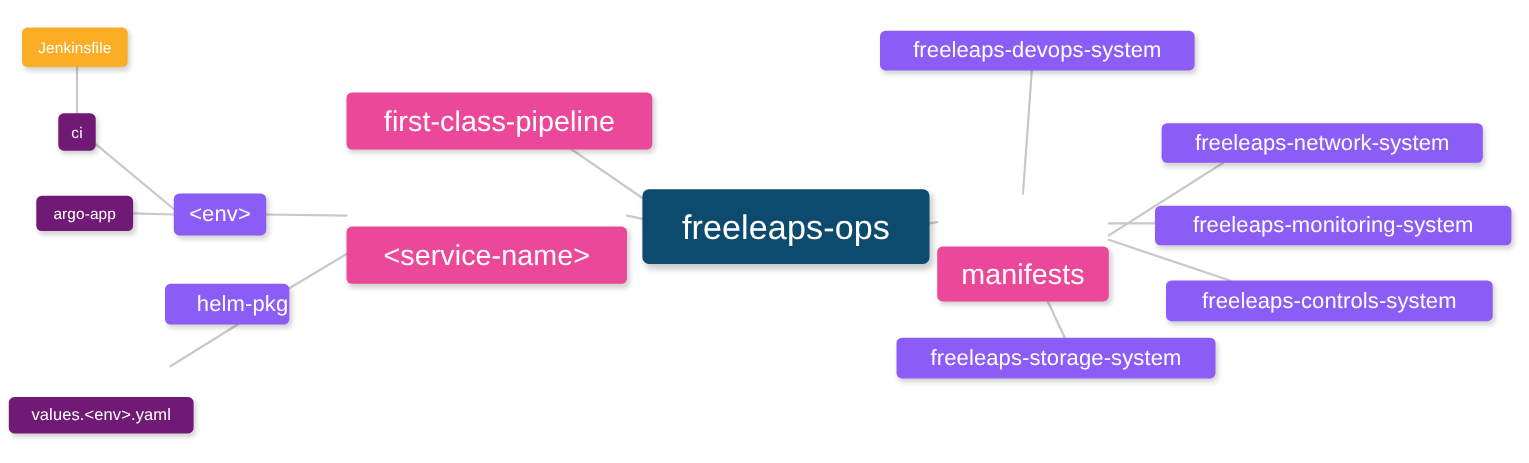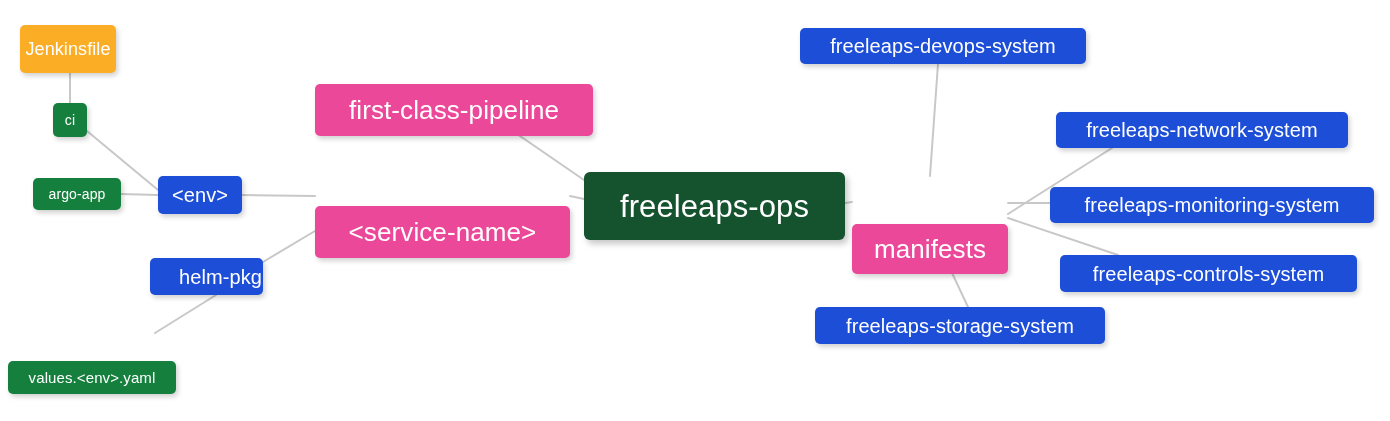--- a/index.html
+++ b/index.html
@@ -35,28 +35,28 @@
     justify-content: center;
     color: #ffffff;
     border-radius: 5px;
     white-space: nowrap;
     box-shadow: 2px 3px 5px rgba(0,0,0,0.18);
     line-height: 1;
     letter-spacing: 0.1px;
     z-index: 3;
   }
   .node.root {
-    background: #14532d;
+    background: #0c4a6e;
     border-radius: 6px;
     box-shadow: 3px 4px 6px rgba(0,0,0,0.22);
   }
   .node.blue   { background: #ec4899; margin-top: 48px; }
-  .node.green  { background: #1d4ed8; }
+  .node.green  { background: #8b5cf6; }
   .node.orange { background: #fcad26; }
-  .node.red    { background: #15803d; text-align: center; }
+  .node.red    { background: #701a75; text-align: center; }
 </style>
 </head>
 <body>
 
 <div id="canvas">
   <svg id="edge-layer" width="1390" height="421" viewBox="0 0 1390 421">
       <line x1="70" y1="59" x2="70" y2="103" stroke="#c8c8c8" stroke-width="2" stroke-linecap="round"></line>
       <line x1="87" y1="131" x2="158" y2="190" stroke="#c8c8c8" stroke-width="2" stroke-linecap="round"></line>
       <line x1="121" y1="194" x2="158" y2="195" stroke="#c8c8c8" stroke-width="2" stroke-linecap="round"></line>
       <line x1="242" y1="195" x2="315" y2="196" stroke="#c8c8c8" stroke-width="2" stroke-linecap="round"></line>
@@ -65,21 +65,21 @@
       <line x1="450" y1="88" x2="584" y2="180" stroke="#c8c8c8" stroke-width="2" stroke-linecap="round"></line>
       <line x1="570" y1="196" x2="584" y2="199" stroke="#c8c8c8" stroke-width="2" stroke-linecap="round"></line>
       <line x1="845" y1="203" x2="852" y2="202" stroke="#c8c8c8" stroke-width="2" stroke-linecap="round"></line>
       <line x1="930" y1="176" x2="938" y2="64" stroke="#c8c8c8" stroke-width="2" stroke-linecap="round"></line>
       <line x1="1008" y1="214" x2="1112" y2="148" stroke="#c8c8c8" stroke-width="2" stroke-linecap="round"></line>
       <line x1="1008" y1="203" x2="1050" y2="203" stroke="#c8c8c8" stroke-width="2" stroke-linecap="round"></line>
       <line x1="1008" y1="218" x2="1118" y2="255" stroke="#c8c8c8" stroke-width="2" stroke-linecap="round"></line>
       <line x1="930" y1="226" x2="968" y2="307" stroke="#c8c8c8" stroke-width="2" stroke-linecap="round"></line>
     </svg>
   <div id="node-layer">
-      <div class="node orange" style="left: 20px; top: 25px; width: 96px; height: 48px; font-size: 18px;">Jenkinsfile</div>
+      <div class="node orange" style="left: 20px; top: 25px; width: 96px; height: 36px; font-size: 14px;">Jenkinsfile</div>
       <div class="node red" style="left: 53px; top: 103px; width: 34px; height: 34px; font-size: 14px;">ci</div>
       <div class="node red" style="left: 33px; top: 178px; width: 88px; height: 32px; font-size: 14px;">argo-app</div>
       <div class="node green" style="left: 158px; top: 176px; width: 84px; height: 38px; font-size: 20px;">&lt;env&gt;</div>
       <div class="node green" style="left: 150px; top: 258px; width: 113px; height: 37px; font-size: 20px; padding-left: 28px;">helm-pkg</div>
       <div class="node red" style="left: 8px; top: 333px; width: 168px; height: 33px; font-size: 15px; margin-top: 28px;">values.&lt;env&gt;.yaml</div>
       <div class="node blue" style="left: 315px; top: 36px; width: 278px; height: 52px; font-size: 26px;">first-class-pipeline</div>
       <div class="node blue" style="left: 315px; top: 158px; width: 255px; height: 52px; font-size: 26px;">&lt;service-name&gt;</div>
       <div class="node root" style="left: 584px; top: 172px; width: 261px; height: 68px; font-size: 31px;">freeleaps-ops</div>
       <div class="node blue" style="left: 852px; top: 176px; width: 156px; height: 50px; font-size: 26px;">manifests</div>
       <div class="node green" style="left: 800px; top: 28px; width: 286px; height: 36px; font-size: 20px;">freeleaps-devops-system</div>

